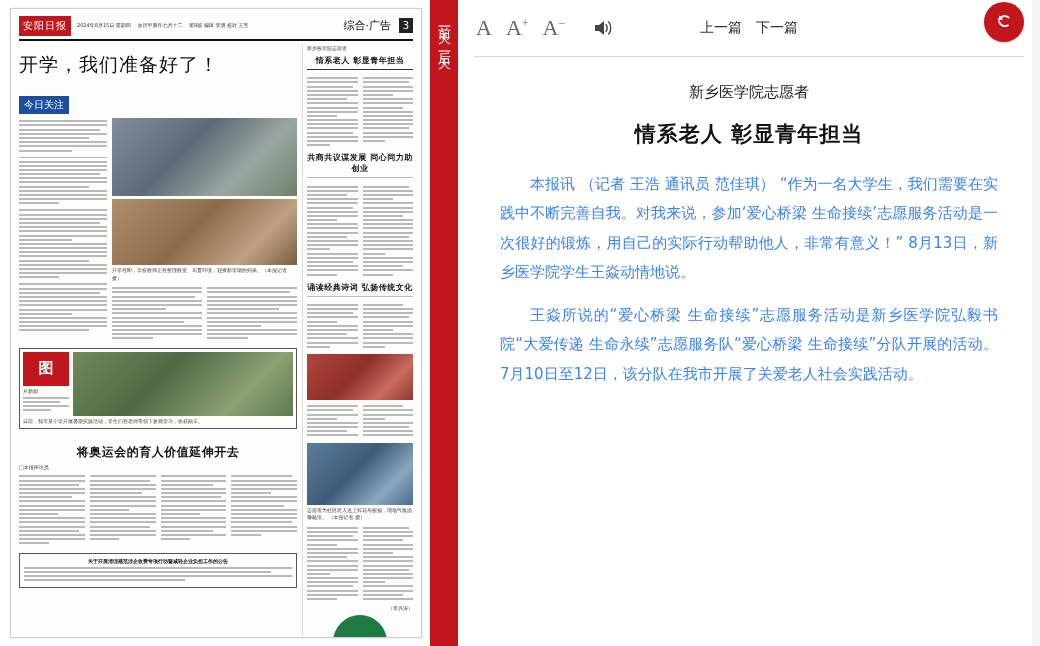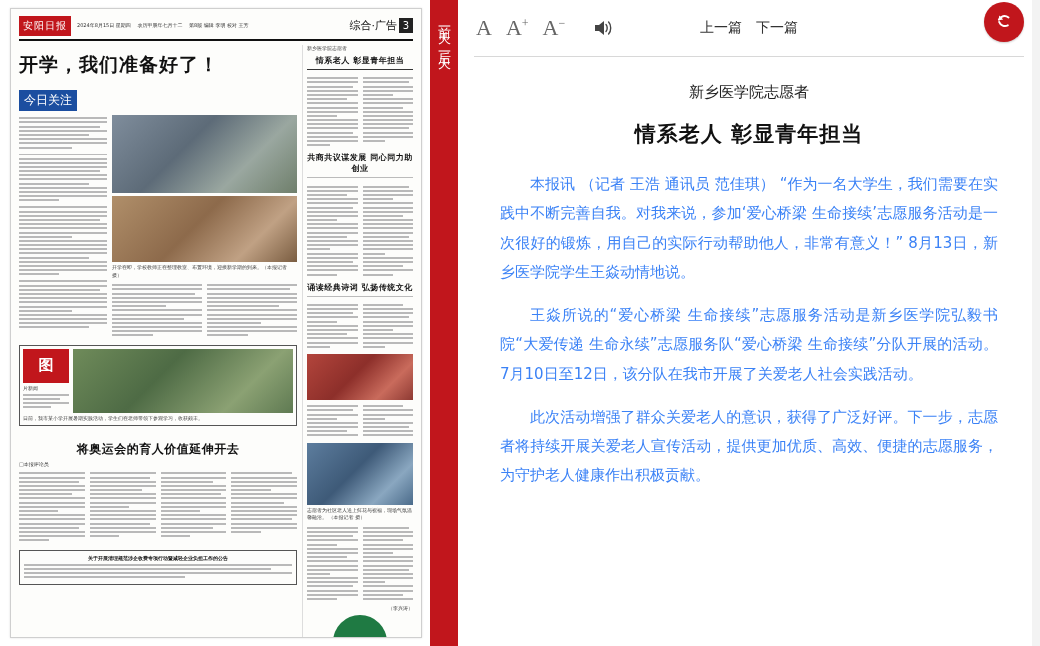--- a/index.html
+++ b/index.html
@@ -44,37 +44,37 @@
     padding-bottom: 3px;
   }
   .logo-box {
     width: 52px; height: 20px;
     background: #c1161c; color: #fff;
     font-size: 10px; line-height: 20px; text-align: center;
     letter-spacing: 1px;
   }
   .mast-meta { font-size: 5px; color: #333; line-height: 1.5; flex: 1; }
   .mast-meta span { display: inline-block; margin-right: 5px; }
-  .mast-right { font-size: 11px; color: #111; display: flex; align-items: center; gap: 2px; }
+  .mast-right { font-size: 11px; color: #111; display: flex; align-items: center; gap: 8px; }
   .mast-right .pagenum {
     background: #222; color: #fff; font-size: 10px;
     width: 14px; height: 15px; line-height: 15px; text-align: center;
   }
 
   
   .headline {
     margin-top: 7px;
-    font-size: 19px; font-weight: bold; color: #111;
+    font-size: 19px; font-weight: normal; color: #111;
     letter-spacing: 1px;
     font-family: "DejaVu Sans", sans-serif;
   }
   .kicker {
     display: inline-block;
     background: #1b4ea0; color: #fff;
-    font-size: 12px; padding: 2px 5px; margin-top: 12px;
+    font-size: 10px; padding: 2px 5px; margin-top: 18px;
   }
 
   .cols {
     display: flex; gap: 5px; margin-top: 5px;
   }
   .col { flex: 1; }
 
   
   .tl { height: 2px; background: #b9b9b9; margin: 2.2px 0; }
   .tl.s80 { width: 80%; }
@@ -681,19 +681,18 @@
       </div>
     </div>
 
     <div class="divider"></div>
 
     <div class="article">
       <div class="art-source">新乡医学院志愿者</div>
       <div class="art-title">情系老人 彰显青年担当</div>
       <p class="art-p">本报讯 （记者 王浩 通讯员 范佳琪） “作为一名大学生，我们需要在实践中不断完善自我。对我来说，参加‘爱心桥梁 生命接续’志愿服务活动是一次很好的锻炼，用自己的实际行动帮助他人，非常有意义！” 8月13日，新乡医学院学生王焱动情地说。</p>
       <p class="art-p">王焱所说的“爱心桥梁 生命接续”志愿服务活动是新乡医学院弘毅书院“大爱传递 生命永续”志愿服务队“爱心桥梁 生命接续”分队开展的活动。7月10日至12日，该分队在我市开展了关爱老人社会实践活动。</p>
-      <p class="art-p">此次活动增强了群众关爱老人的意识，获得了广泛好评。下一步，志愿者将持续开展关爱老人宣传活动，提供更加优质、高效、便捷的志愿服务，为守护老人健康作出积极贡献。</p>
     </div>
 
     <div class="scroll-strip"></div>
   </div>
 
 </div>
 
 </body></html>

